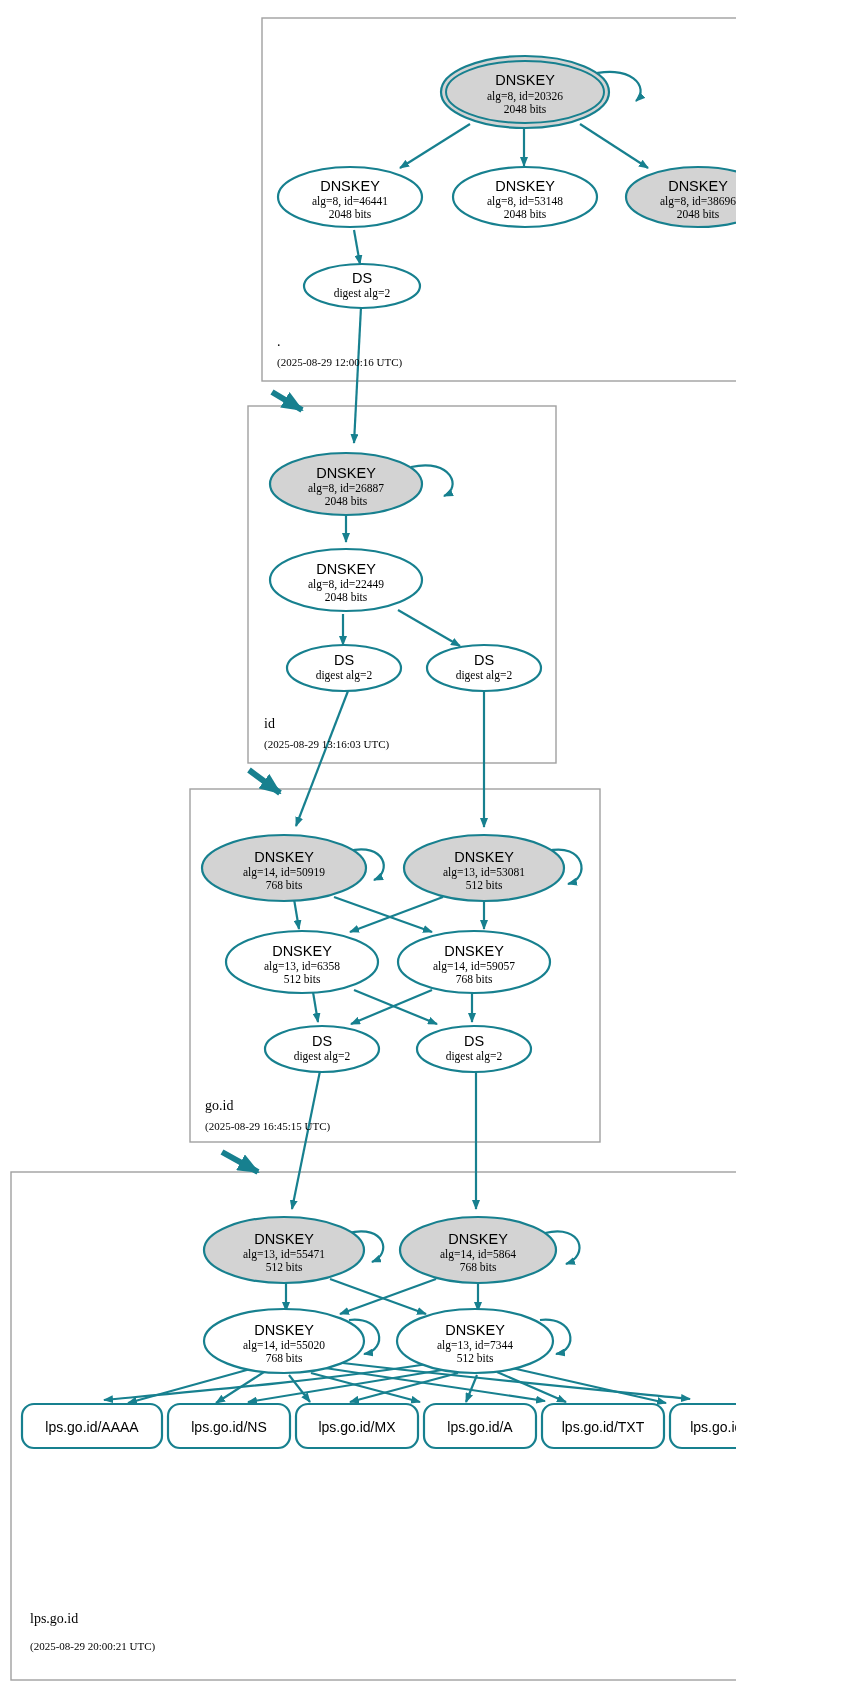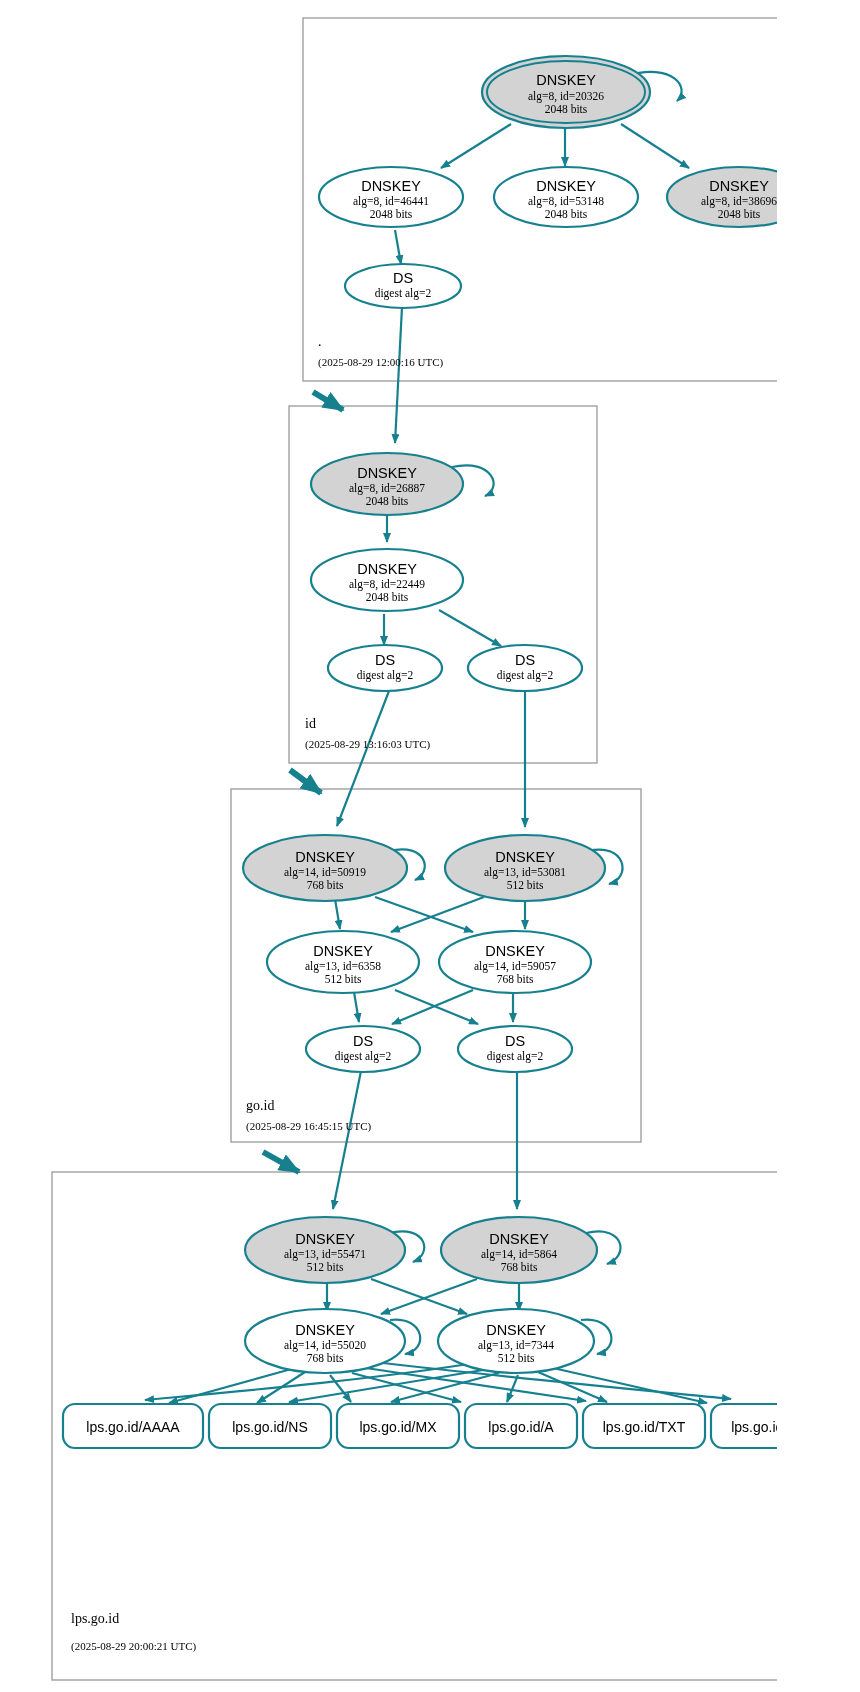--- a/index.html
+++ b/index.html
@@ -1,17 +1,17 @@
 <!DOCTYPE html>
 <html><head>
 <meta charset="utf-8">
 <style>
   html,body{margin:0;padding:0;background:#ffffff;}
   body{font-family:"Liberation Sans", sans-serif;}
-  #root{position:relative;width:736px;height:1692px;background:#4d7c0f;overflow:hidden;margin-left:41px;}
+  #root{position:relative;width:736px;height:1692px;background:#4d7c0f;overflow:hidden;}
   svg{display:block;}
   .node-title{font-family:"Liberation Sans", sans-serif;font-size:14.5px;fill:#000;}
   .node-sub{font-family:"Liberation Serif", serif;font-size:11.5px;fill:#000;}
   .zone-name{font-family:"Liberation Serif", serif;font-size:14px;fill:#000;}
   .zone-time{font-family:"Liberation Serif", serif;font-size:11px;fill:#000;}
   .rrset-label{font-family:"Liberation Sans", sans-serif;font-size:14px;fill:#000;}
 </style>
 </head>
 <body>
 

